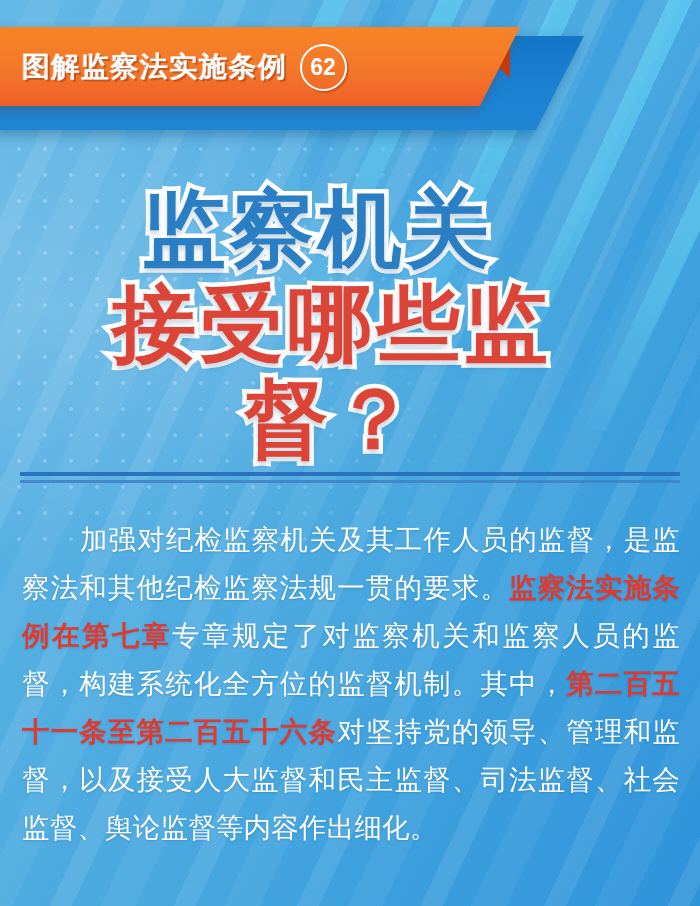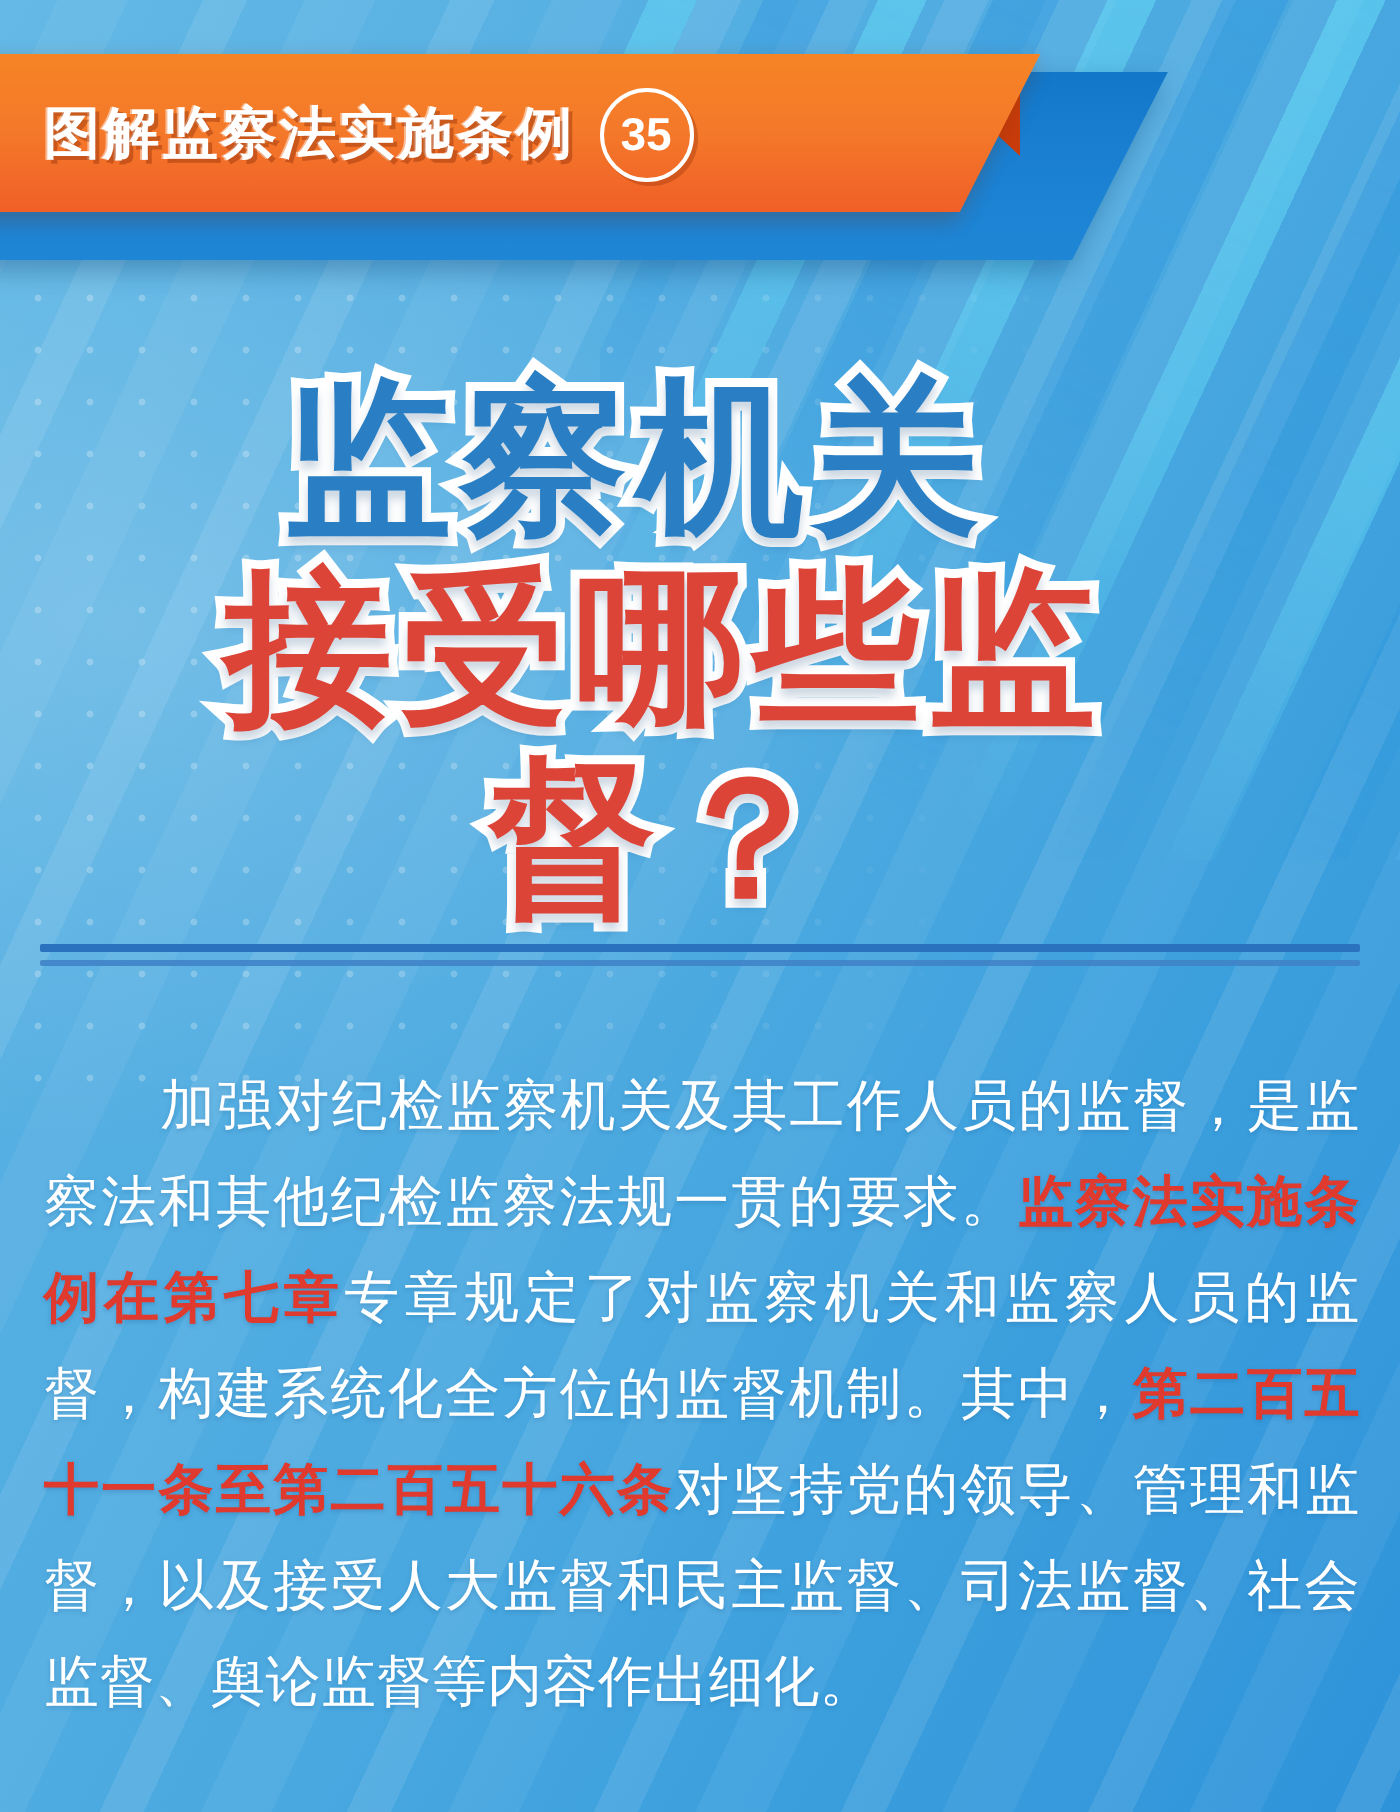--- a/index.html
+++ b/index.html
@@ -124,21 +124,21 @@
     padding-left:28px;
   }
 
   
   .divider{position:absolute;left:20px;top:472px;width:660px;}
   .divider .ln1{height:4px;background:#2a72bd;border-radius:1px;}
   .divider .ln2{height:3px;background:#3f83c6;margin-top:4px;border-radius:1px;opacity:.9;}
 
   
   .body-text{
-    position:absolute;left:22px;top:529px;width:658px;
+    position:absolute;left:22px;top:515px;width:658px;
     color:#ffffff;
     font-size:27.5px;
     line-height:48px;
     letter-spacing:0.2px;
     text-align:justify;
     text-justify:inter-character;
     text-indent:58px;
     font-family:"DejaVu Sans","Liberation Sans",sans-serif;
     text-shadow:0 1px 2px rgba(25,85,140,0.25);
   }
@@ -153,21 +153,21 @@
   <div class="bg-stripes-strong"></div>
   <div class="bg-glow"></div>
   <div class="bg-dots"></div>
 
   <div class="ribbon-wrap">
     <div class="ribbon-blue"></div>
     <div class="ribbon-fold"></div>
     <div class="ribbon-orange"></div>
     <div class="ribbon-text">
       <span class="ribbon-title">图解监察法实施条例</span>
-      <span class="ribbon-badge">35</span>
+      <span class="ribbon-badge">62</span>
     </div>
   </div>
 
   <div class="title-block">
     <div class="title-line blue">监察机关</div>
     <div class="title-line red">接受哪些监督？</div>
   </div>
 
   <div class="divider">
     <div class="ln1"></div>

